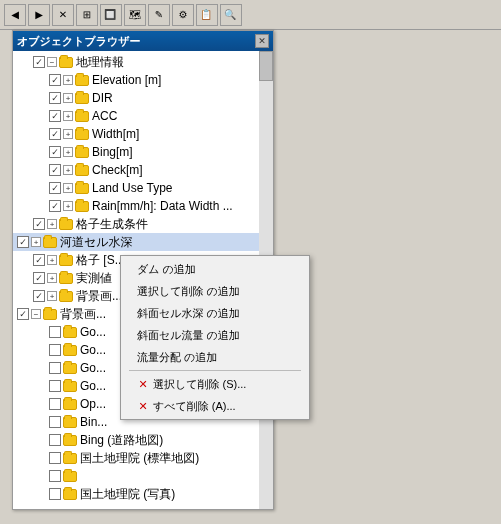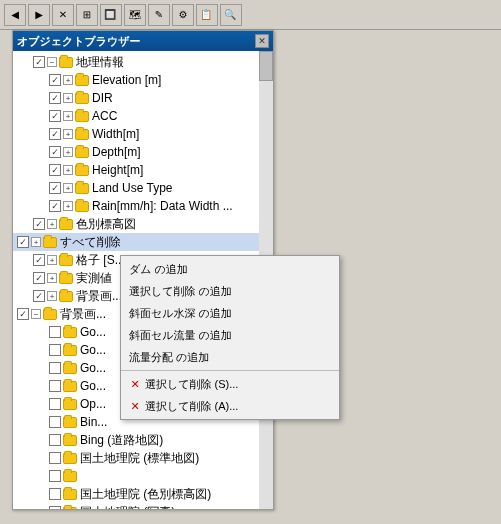--- a/index.html
+++ b/index.html
@@ -120,26 +120,26 @@
       border-radius: 2px 2px 0 0;
     }
     .item-label {
       font-size: 12px;
     }
     
     .context-menu {
       position: absolute;
       top: 255px;
       left: 120px;
-      width: 220px;
+      width: 190px;
       background: #f0f0f0;
       border: 1px solid #999;
       box-shadow: 2px 2px 5px rgba(0,0,0,0.3);
       z-index: 100;
-      padding: 2px 0;
+      padding: 2px 8px;
     }
     .menu-item {
       display: flex;
       align-items: center;
       padding: 3px 8px;
       cursor: pointer;
       height: 22px;
     }
     .menu-item-text {
       font-size: 11px;
@@ -256,56 +256,56 @@
       <div class="checkbox checked"></div>
       <div class="expand-icon">+</div>
       <div class="folder-icon"></div>
       <span class="item-label">Width[m]</span>
     </div>
 
     <div class="tree-item indent3">
       <div class="checkbox checked"></div>
       <div class="expand-icon">+</div>
       <div class="folder-icon"></div>
-      <span class="item-label">Depth[m]</span>
-    </div>
-
-    <div class="tree-item indent3">
-      <div class="checkbox checked"></div>
-      <div class="expand-icon">+</div>
-      <div class="folder-icon"></div>
-      <span class="item-label">Height[m]</span>
+      <span class="item-label">Bing[m]</span>
+    </div>
+
+    <div class="tree-item indent3">
+      <div class="checkbox checked"></div>
+      <div class="expand-icon">+</div>
+      <div class="folder-icon"></div>
+      <span class="item-label">Check[m]</span>
     </div>
 
     <div class="tree-item indent3">
       <div class="checkbox checked"></div>
       <div class="expand-icon">+</div>
       <div class="folder-icon"></div>
       <span class="item-label">Land Use Type</span>
     </div>
 
     <div class="tree-item indent3">
       <div class="checkbox checked"></div>
       <div class="expand-icon">+</div>
       <div class="folder-icon"></div>
       <span class="item-label">Rain[mm/h]: Data Width ...</span>
     </div>
 
     <div class="tree-item indent2">
       <div class="checkbox checked"></div>
       <div class="expand-icon">+</div>
       <div class="folder-icon"></div>
-      <span class="item-label">色別標高図</span>
+      <span class="item-label">格子生成条件</span>
     </div>
 
     <div class="tree-item indent1 highlighted">
       <div class="checkbox checked"></div>
       <div class="expand-icon">+</div>
       <div class="folder-icon"></div>
-      <span class="item-label">すべて削除</span>
+      <span class="item-label">河道セル水深</span>
     </div>
 
     <div class="tree-item indent2">
       <div class="checkbox checked"></div>
       <div class="expand-icon">+</div>
       <div class="folder-icon"></div>
       <span class="item-label">格子 [S...</span>
     </div>
 
     <div class="tree-item indent2">
@@ -372,25 +372,20 @@
       <div class="checkbox"></div>
       <div class="folder-icon"></div>
       <span class="item-label">国土地理院 (標準地図)</span>
     </div>
 
     <div class="tree-item indent3">
       <div class="checkbox"></div>
       <div class="folder-icon"></div>
     </div>
 
-    <div class="tree-item indent3">
-      <div class="checkbox"></div>
-      <div class="folder-icon"></div>
-      <span class="item-label">国土地理院 (色別標高図)</span>
-    </div>
 
     <div class="tree-item indent3">
       <div class="checkbox"></div>
       <div class="folder-icon"></div>
       <span class="item-label">国土地理院 (写真)</span>
     </div>
   </div>
   <div class="scrollbar">
     <div class="scrollbar-thumb"></div>
   </div>
@@ -412,15 +407,15 @@
   <div class="menu-item">
     <span class="menu-item-text">流量分配 の追加</span>
   </div>
   <div class="menu-divider"></div>
   <div class="menu-item">
     <span class="delete-icon">✕</span>
     <span class="menu-item-text">選択して削除 (S)...</span>
   </div>
   <div class="menu-item">
     <span class="delete-icon">✕</span>
-    <span class="menu-item-text">選択して削除 (A)...</span>
+    <span class="menu-item-text">すべて削除 (A)...</span>
   </div>
 </div>
 
 </body></html>

